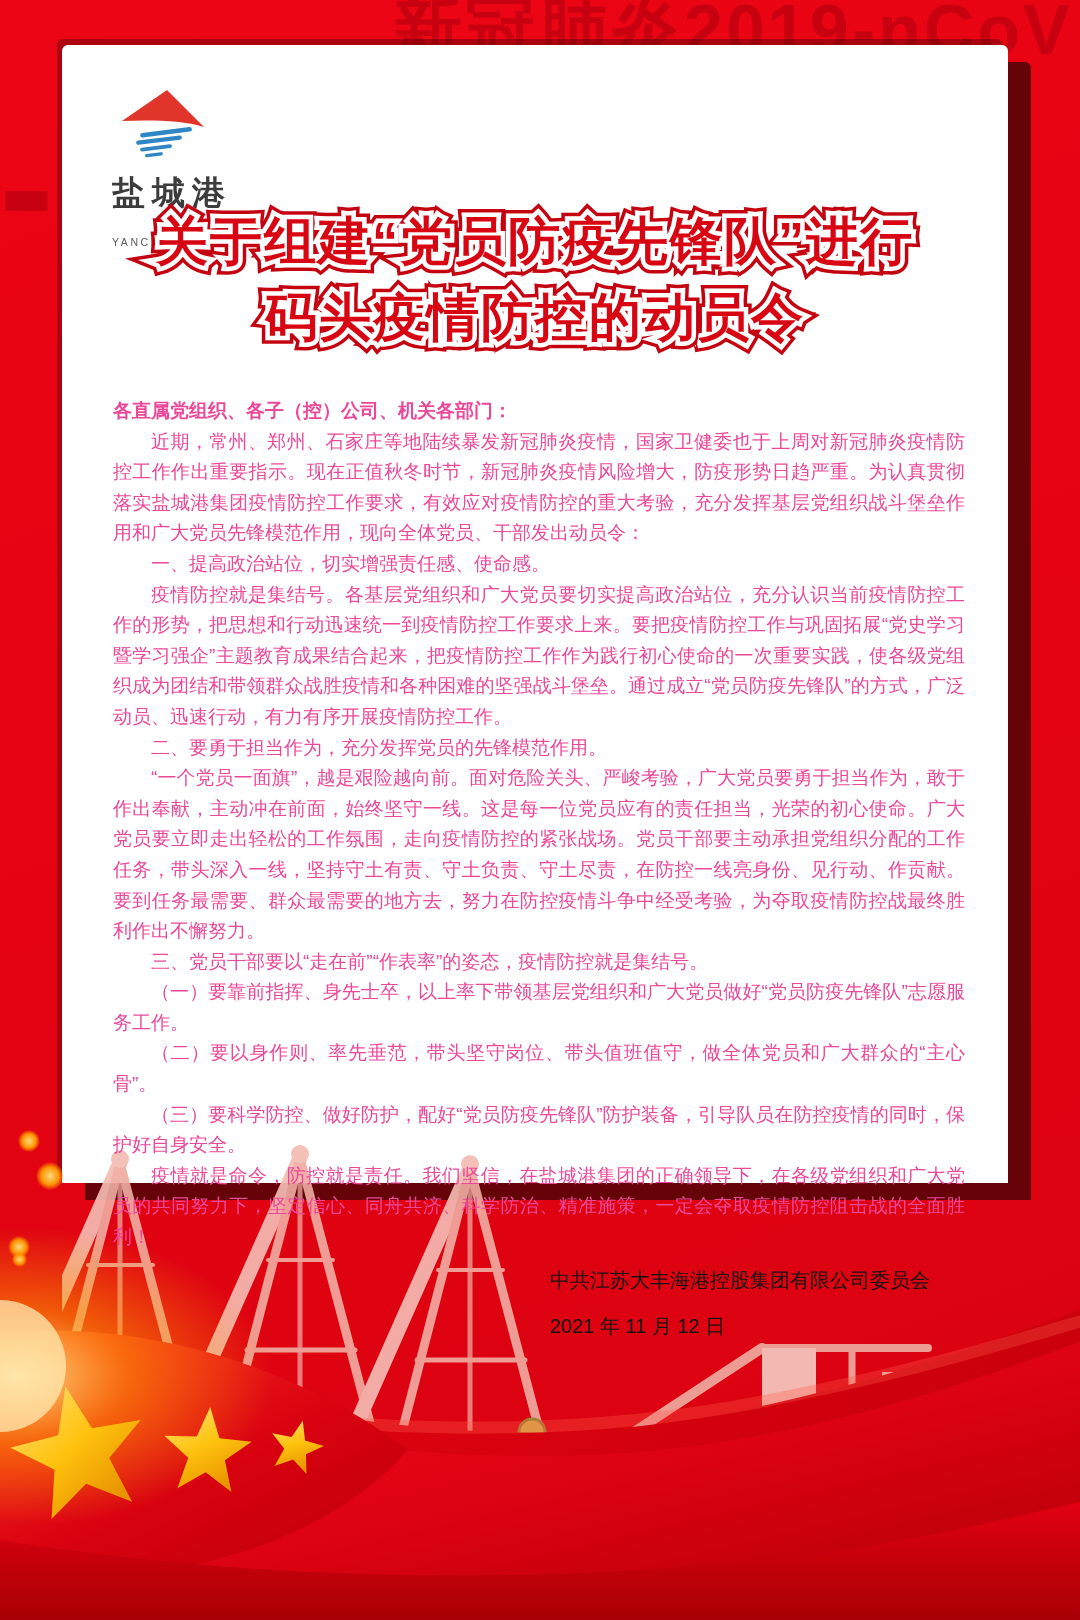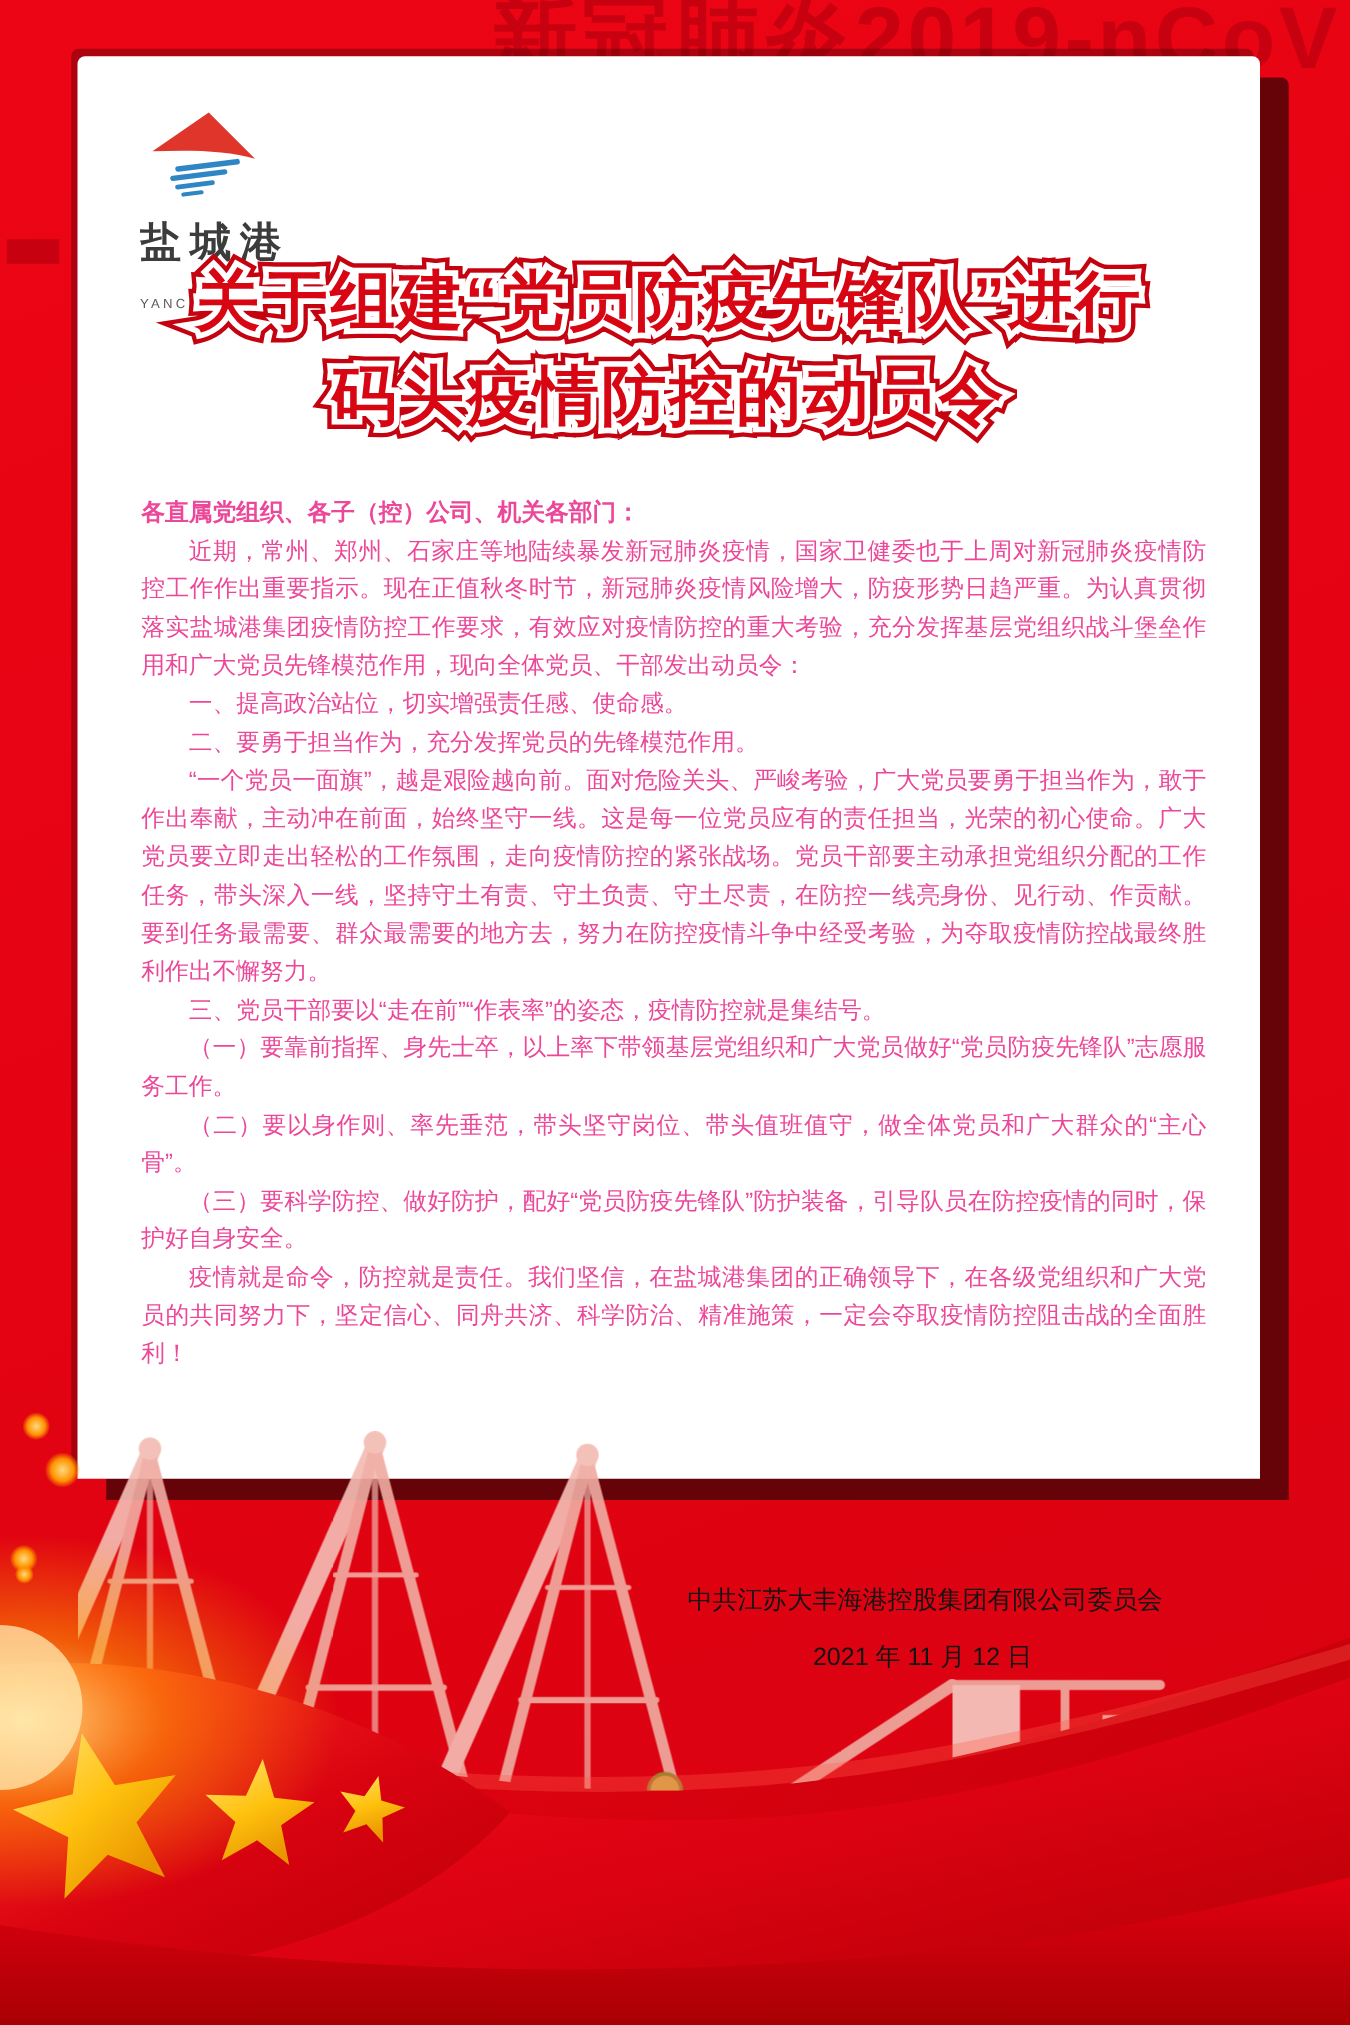--- a/index.html
+++ b/index.html
@@ -42,21 +42,21 @@
   .ts-inner{-webkit-text-stroke:9px #ffffff; color:#d80613; paint-order:stroke fill;}
   
   .bodytext{
     position:absolute; left:51px; top:351px; width:852px; z-index:3;
     font-size:19px; line-height:30.6px; color:#ec4899; text-align:justify;
   }
   .bodytext p{margin:0; text-indent:2em;}
   .bodytext .salutation{font-weight:bold; text-indent:0;}
   
   .sig{
-    position:absolute; top:1212px; right:78px; z-index:3; text-align:center;
+    position:absolute; top:1212px; right:78px; z-index:3; text-align:left;
     font-size:20px; line-height:46px; color:#141414;
   }
   .sig .date{padding-right:4px;}
   
   .cranes{position:absolute; left:0; top:1095px; width:946px; height:480px; z-index:1;}
   
   .silk{position:absolute; left:0; top:1120px; width:1080px; height:500px; z-index:10; pointer-events:none;}
   
   .dot{position:absolute; z-index:11; border-radius:50%;
        background:radial-gradient(circle,#ffd97f 0%,#ff9400 45%,rgba(255,140,0,0) 72%);}
@@ -163,20 +163,21 @@
       <div class="tline">
         <span class="ts-outer">码头疫情防控的动员令</span>
         <span class="ts-inner">码头疫情防控的动员令</span>
       </div>
     </div>
 
     <div class="bodytext">
       <p class="salutation">各直属党组织、各子（控）公司、机关各部门：</p>
       <p>近期，常州、郑州、石家庄等地陆续暴发新冠肺炎疫情，国家卫健委也于上周对新冠肺炎疫情防控工作作出重要指示。现在正值秋冬时节，新冠肺炎疫情风险增大，防疫形势日趋严重。为认真贯彻落实盐城港集团疫情防控工作要求，有效应对疫情防控的重大考验，充分发挥基层党组织战斗堡垒作用和广大党员先锋模范作用，现向全体党员、干部发出动员令：</p>
       <p>一、提高政治站位，切实增强责任感、使命感。</p>
+      <p>疫情防控就是集结号。各基层党组织和广大党员要切实提高政治站位，充分认识当前疫情防控工作的形势，把思想和行动迅速统一到疫情防控工作要求上来。要把疫情防控工作与巩固拓展“党史学习暨学习强企”主题教育成果结合起来，把疫情防控工作作为践行初心使命的一次重要实践，使各级党组织成为团结和带领群众战胜疫情和各种困难的坚强战斗堡垒。通过成立“党员防疫先锋队”的方式，广泛动员、迅速行动，有力有序开展疫情防控工作。</p>
       <p>二、要勇于担当作为，充分发挥党员的先锋模范作用。</p>
       <p>“一个党员一面旗”，越是艰险越向前。面对危险关头、严峻考验，广大党员要勇于担当作为，敢于作出奉献，主动冲在前面，始终坚守一线。这是每一位党员应有的责任担当，光荣的初心使命。广大党员要立即走出轻松的工作氛围，走向疫情防控的紧张战场。党员干部要主动承担党组织分配的工作任务，带头深入一线，坚持守土有责、守土负责、守土尽责，在防控一线亮身份、见行动、作贡献。要到任务最需要、群众最需要的地方去，努力在防控疫情斗争中经受考验，为夺取疫情防控战最终胜利作出不懈努力。</p>
       <p>三、党员干部要以“走在前”“作表率”的姿态，疫情防控就是集结号。</p>
       <p>（一）要靠前指挥、身先士卒，以上率下带领基层党组织和广大党员做好“党员防疫先锋队”志愿服务工作。</p>
       <p>（二）要以身作则、率先垂范，带头坚守岗位、带头值班值守，做全体党员和广大群众的“主心骨”。</p>
       <p>（三）要科学防控、做好防护，配好“党员防疫先锋队”防护装备，引导队员在防控疫情的同时，保护好自身安全。</p>
       <p>疫情就是命令，防控就是责任。我们坚信，在盐城港集团的正确领导下，在各级党组织和广大党员的共同努力下，坚定信心、同舟共济、科学防治、精准施策，一定会夺取疫情防控阻击战的全面胜利！</p>
     </div>
 
     <div class="sig">

